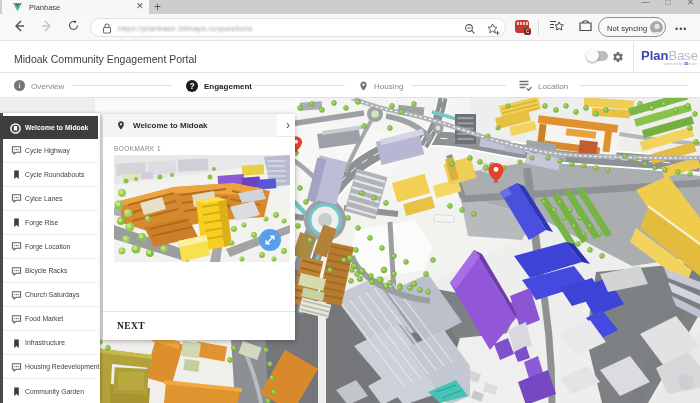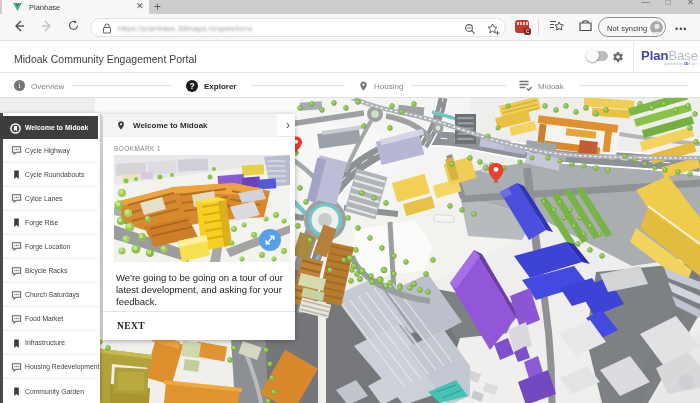--- a/index.html
+++ b/index.html
@@ -157,36 +157,36 @@
           <text x="5.5" y="8.4" font-size="8" fill="#fff" text-anchor="middle" font-family="Liberation Serif">i</text>
         </svg>
       <span class="sl" style="left:17px">Overview</span>
     </div>
     <div class="sline" style="left:72px; width:100px;"></div>
     <div class="step" style="left:186px">
       <svg class="ic" width="12" height="12" viewBox="0 0 12 12">
           <circle cx="6" cy="6" r="6" fill="#1a1a1a"></circle>
           <text x="6" y="9" font-size="8.5" fill="#fff" text-anchor="middle" font-weight="bold">?</text>
         </svg>
-      <span class="sl on" style="left:18px">Explorer</span>
+      <span class="sl on" style="left:18px">Engagement</span>
     </div>
     <div class="sline" style="left:251px; width:94px;"></div>
     <div class="step" style="left:358px">
       <svg class="ic" width="11" height="12" viewBox="0 0 24 24">
           <path fill="#757575" d="M12,2 C8.1,2 5,5.1 5,9 c0,5.2 7,13 7,13 s7,-7.8 7,-13 C19,5.1 15.9,2 12,2 Z M12,11.5 c-1.4,0 -2.5,-1.1 -2.5,-2.5 s1.1,-2.5 2.5,-2.5 s2.5,1.1 2.5,2.5 S13.4,11.5 12,11.5 Z"></path>
         </svg>
       <span class="sl" style="left:16px">Housing</span>
     </div>
     <div class="sline" style="left:411px; width:95px;"></div>
     <div class="step" style="left:519px">
       <svg class="ic" width="13" height="11" viewBox="0 0 13 11">
           <path d="M0.5,1.5 h9 M0.5,4.5 h9 M0.5,7.5 h6" stroke="#757575" stroke-width="1.4"></path>
           <path d="M8,8.5 l1.6,1.7 L12.6,7" stroke="#757575" stroke-width="1.4" fill="none"></path>
         </svg>
-      <span class="sl" style="left:19px">Midoak</span>
+      <span class="sl" style="left:19px">Location</span>
     </div>
     <div class="sline" style="left:579px; width:109px;"></div>
   </div>
 
   <div id="content">
     <svg id="map" width="700" height="305" viewBox="0 0 700 305">
       <rect x="0" y="0" width="700" height="305" fill="#eeeeec"></rect>
       <polygon points="95,0 470,0 470,120 300,170 95,120" fill="#f4f4f2"></polygon>
       <polygon points="95,0 300,0 300,60 95,60" fill="#fafaf8"></polygon>
       <polygon points="300,20 420,40 380,90 300,80" fill="#f7f7f5"></polygon>
@@ -823,19 +823,18 @@
           <circle cx="170" cy="96" r="3" fill="#8bc34a"></circle>
           <circle cx="169.2" cy="95.2" r="1.6500000000000001" fill="#b5dd6e"></circle>
           <circle cx="128" cy="104" r="2.5" fill="#8bc34a"></circle>
           <circle cx="127.2" cy="103.2" r="1.375" fill="#b5dd6e"></circle>
           <circle cx="118" cy="88" r="2.5" fill="#8bc34a"></circle>
           <circle cx="117.2" cy="87.2" r="1.375" fill="#b5dd6e"></circle>
           <circle cx="156" cy="85" r="11" fill="#55a0e8"></circle>
           <path d="M 152.6,88.4 L 159.4,81.6 M 156.2,81.2 h3.6 v3.6 M 155.8,88.8 h-3.6 v-3.6" stroke="#ffffff" stroke-width="1.4" fill="none"></path>
         </svg>
       </div>
-      <div id="ptext">We're going to be going on a tour of our<br>latest development, and asking for your<br>feedback.</div>
       <div id="pdiv"></div>
       <div id="pnext">NEXT</div>
     </div>
   </div>
 
 </div>
 
 </body></html>

